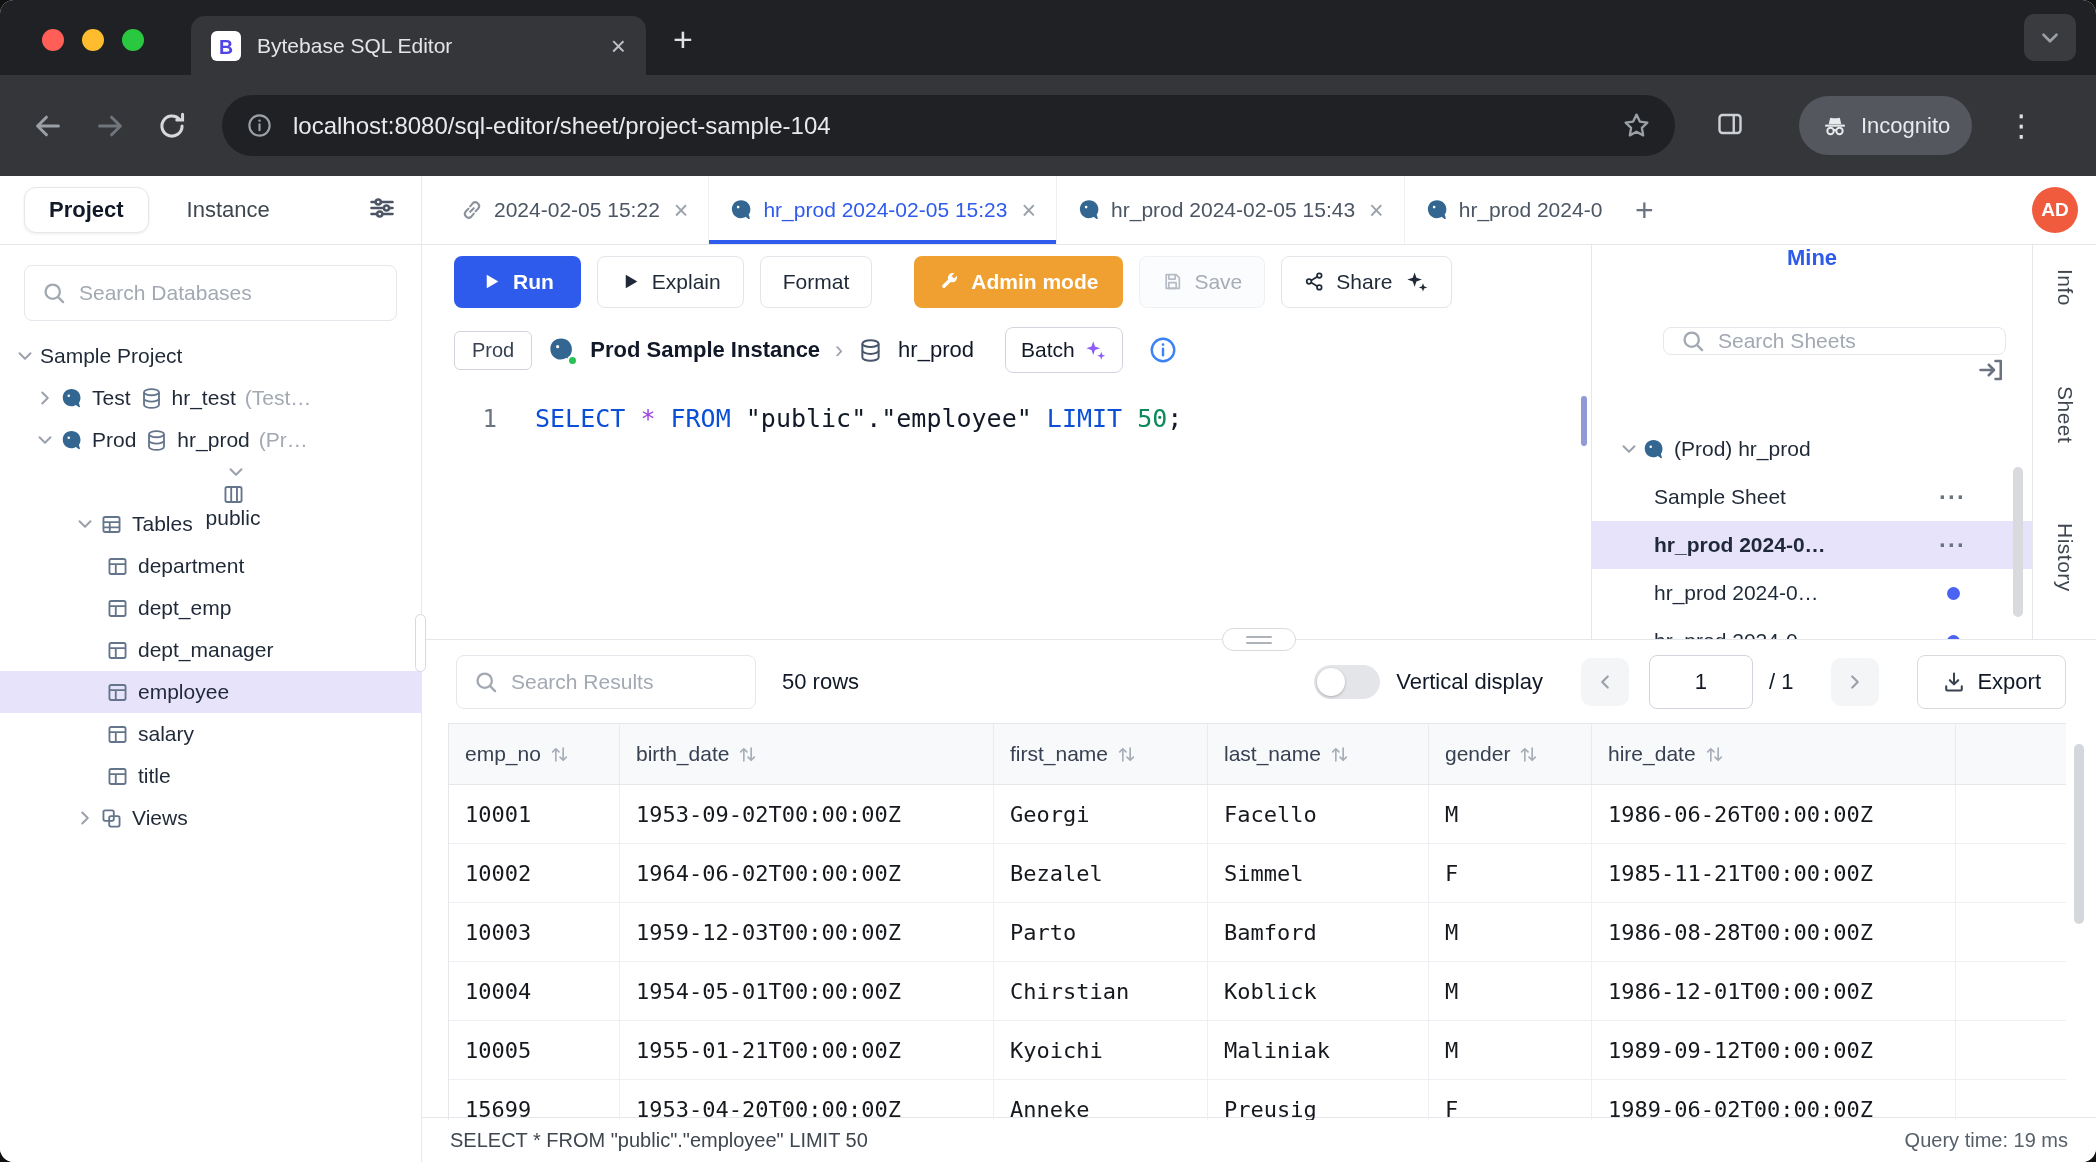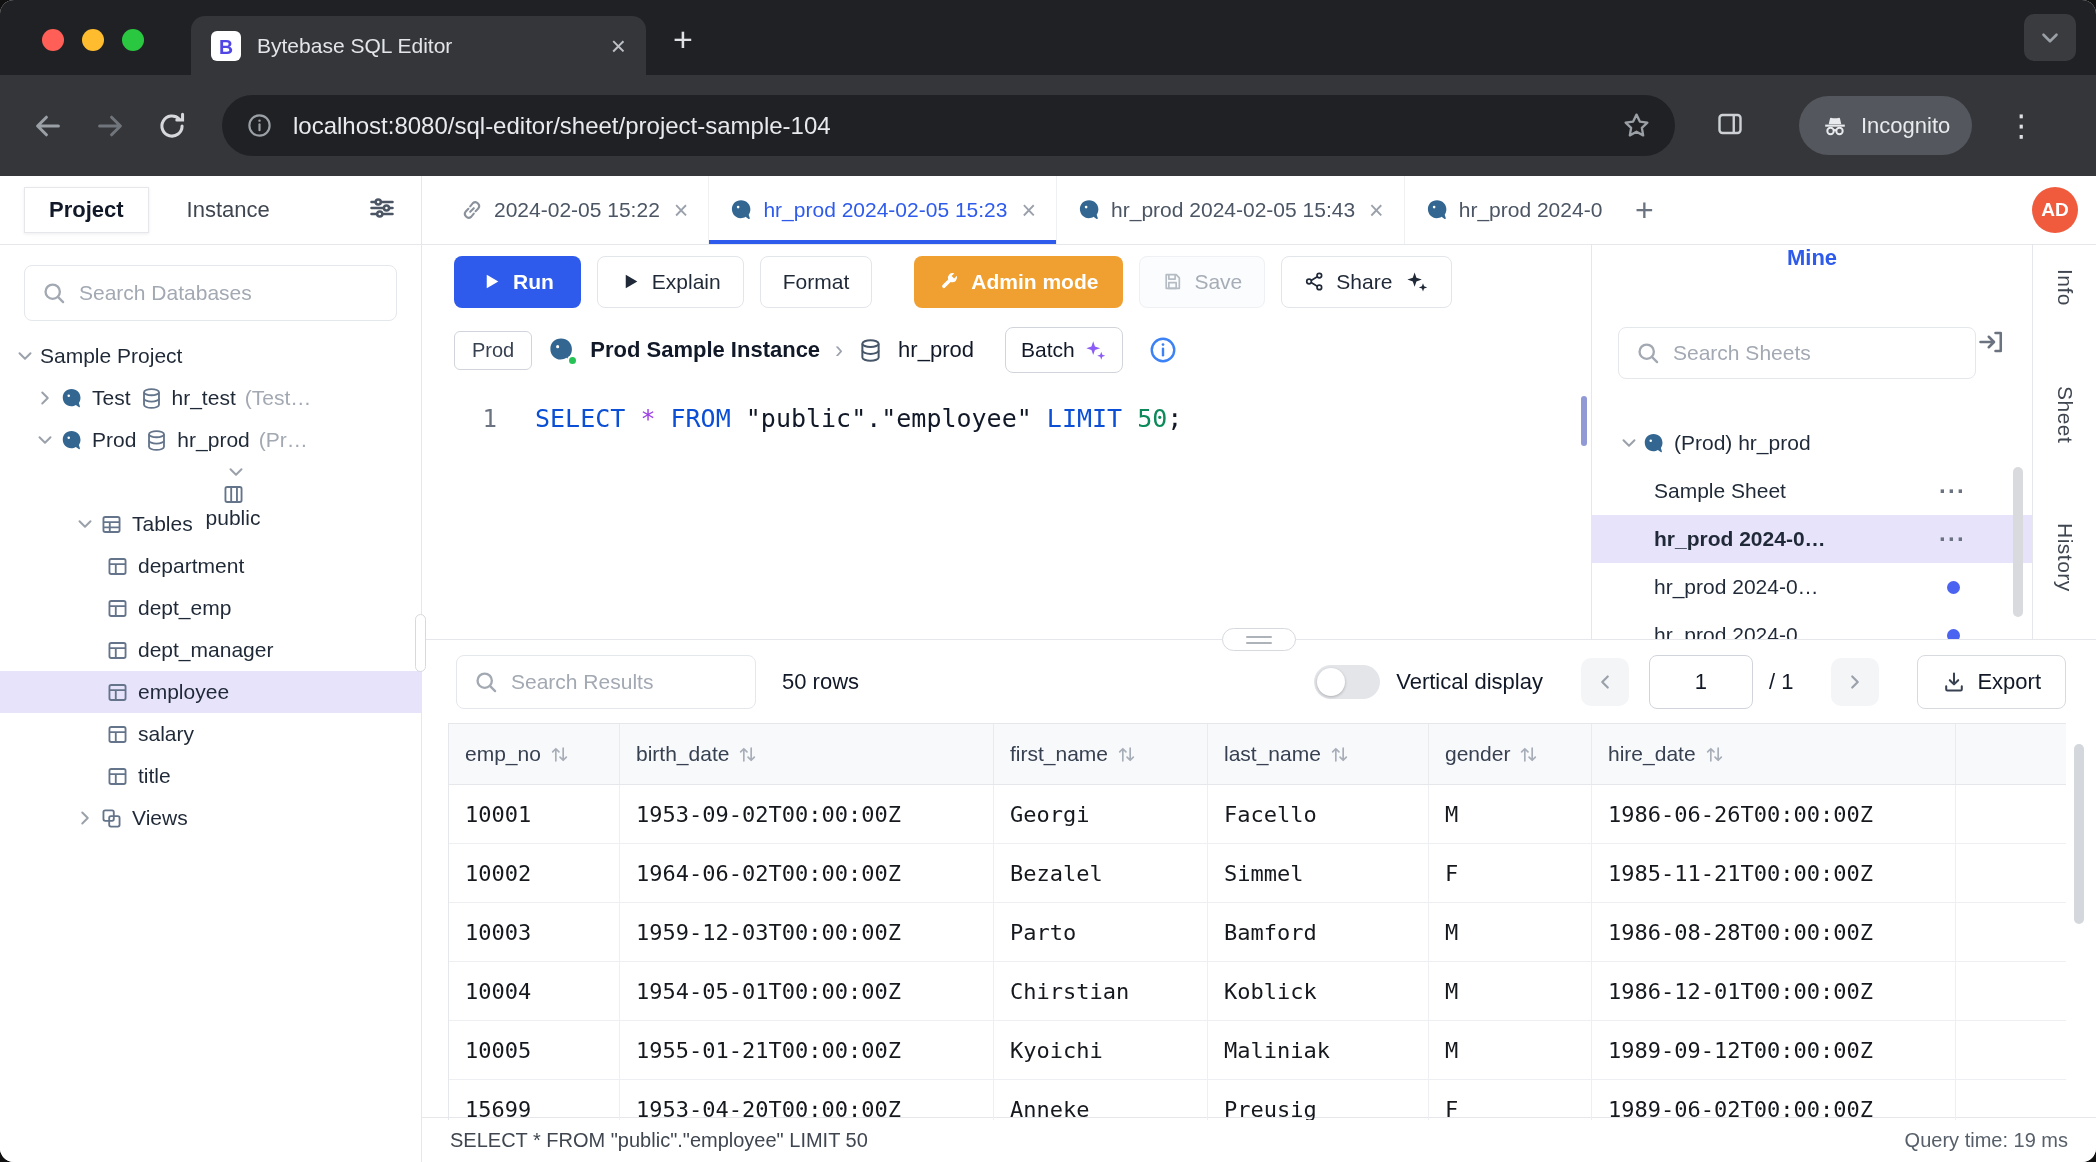--- a/index.html
+++ b/index.html
@@ -34,21 +34,21 @@
   .incog { margin-left:54px; height:59px; background:#54575d; border-radius:30px; display:flex; align-items:center; gap:12px; padding:0 22px; color:#e8eaed; font-size:22px; }
   .incog .ic{ width:28px; height:28px; }
   .kebab { margin-left:34px; color:#dfe1e5; font-size:30px; letter-spacing:1px; cursor:pointer; width:30px; text-align:center; }
 
   
   .app { position:relative; display:flex; height:986px; background:#fff; }
 
   
   .sidebar { width:422px; flex:none; border-right:1px solid #e5e7eb; display:flex; flex-direction:column; }
   .sb-header { height:69px; flex:none; border-bottom:1px solid #e5e7eb; display:flex; align-items:center; padding:0 24px; }
-  .sb-tab-active { background:#fff; border:1px solid #e5e7eb; border-radius:0; box-shadow:0 1px 3px rgba(20,24,34,.08); padding:9px 24px; font-size:22px; font-weight:700; color:#111827; cursor:pointer; }
+  .sb-tab-active { background:#fff; border:1px solid #e5e7eb; border-radius:12px; box-shadow:0 1px 3px rgba(20,24,34,.08); padding:9px 24px; font-size:22px; font-weight:700; color:#111827; cursor:pointer; }
   .sb-tab { margin-left:38px; font-size:22px; color:#3f4650; cursor:pointer; }
   .sb-sliders { margin-left:auto; color:#4b5563; cursor:pointer; } .sb-sliders .ic{ width:30px;height:30px; }
   .search-box { display:flex; align-items:center; gap:12px; border:1px solid #e4e7eb; border-radius:8px; background:#fff; padding:0 16px; height:56px; }
   .search-box .ic { width:26px; height:26px; color:#a3a9b3; }
   .search-box input { border:none; outline:none; width:100%; font-size:21px; color:#111827; font-family:inherit; background:transparent; }
   .search-box input::placeholder { color:#a3a9b3; }
   .sb-search { margin:20px 24px 14px 24px; }
   .tree { flex:1; overflow:hidden; }
   .tree-row { height:42px; display:flex; align-items:center; font-size:21px; color:#1f2937; cursor:pointer; white-space:nowrap; }
   .tree-row.selected { background:var(--selected-bg,#e7e3fb); }
@@ -108,21 +108,21 @@
   .tok-star { color:var(--sql-star,#9c41e6); }
   .tok-number { color:var(--sql-number,#0c8a5a); }
   .tok-identifier, .tok-plain { color:#111827; }
   .editor-scroll { position:absolute; right:4px; top:14px; width:6px; height:50px; background:#6d78c8; opacity:.75; border-radius:3px; cursor:pointer; }
 
   
   .sheet-panel { width:441px; flex:none; border-left:1px solid #e5e7eb; overflow:hidden; position:relative; }
   .sp-header { height:74px; display:flex; align-items:center; gap:44px; padding:0 28px; white-space:nowrap; overflow:hidden;flex-direction:column; }
   .sp-tab { font-size:22px; color:#374151; cursor:pointer; }
   .sp-tab.active { color:var(--primary,#2e5bec); font-weight:600; }
-  .sp-search-row { display:flex; align-items:flex-start; padding:0 26px; margin-top:8px; }
+  .sp-search-row { display:flex; align-items:flex-end; padding:0 26px; margin-top:8px;flex-direction:column; }
   .sp-search { flex:1; height:52px; }
   .sp-collapse { width:30px; height:30px; color:#6b7280; cursor:pointer; }
   .sp-list { margin-top:40px; }
   .sp-row { height:48px; display:flex; align-items:center; padding-left:26px; font-size:21px; color:#1f2937; position:relative; cursor:pointer; }
   .sp-row .caret { margin-right:2px; }
   .sp-row.group { font-weight:500; }
   .sp-row:not(.group) { padding-left:62px; }
   .sp-row.selected { background:var(--selected-bg,#e7e3fb); font-weight:600; }
   .sp-ic { width:23px; height:23px; margin-right:9px; }
   .sp-menu { position:absolute; right:66px; color:#6b7280; font-size:24px; font-weight:700; letter-spacing:1px; }

